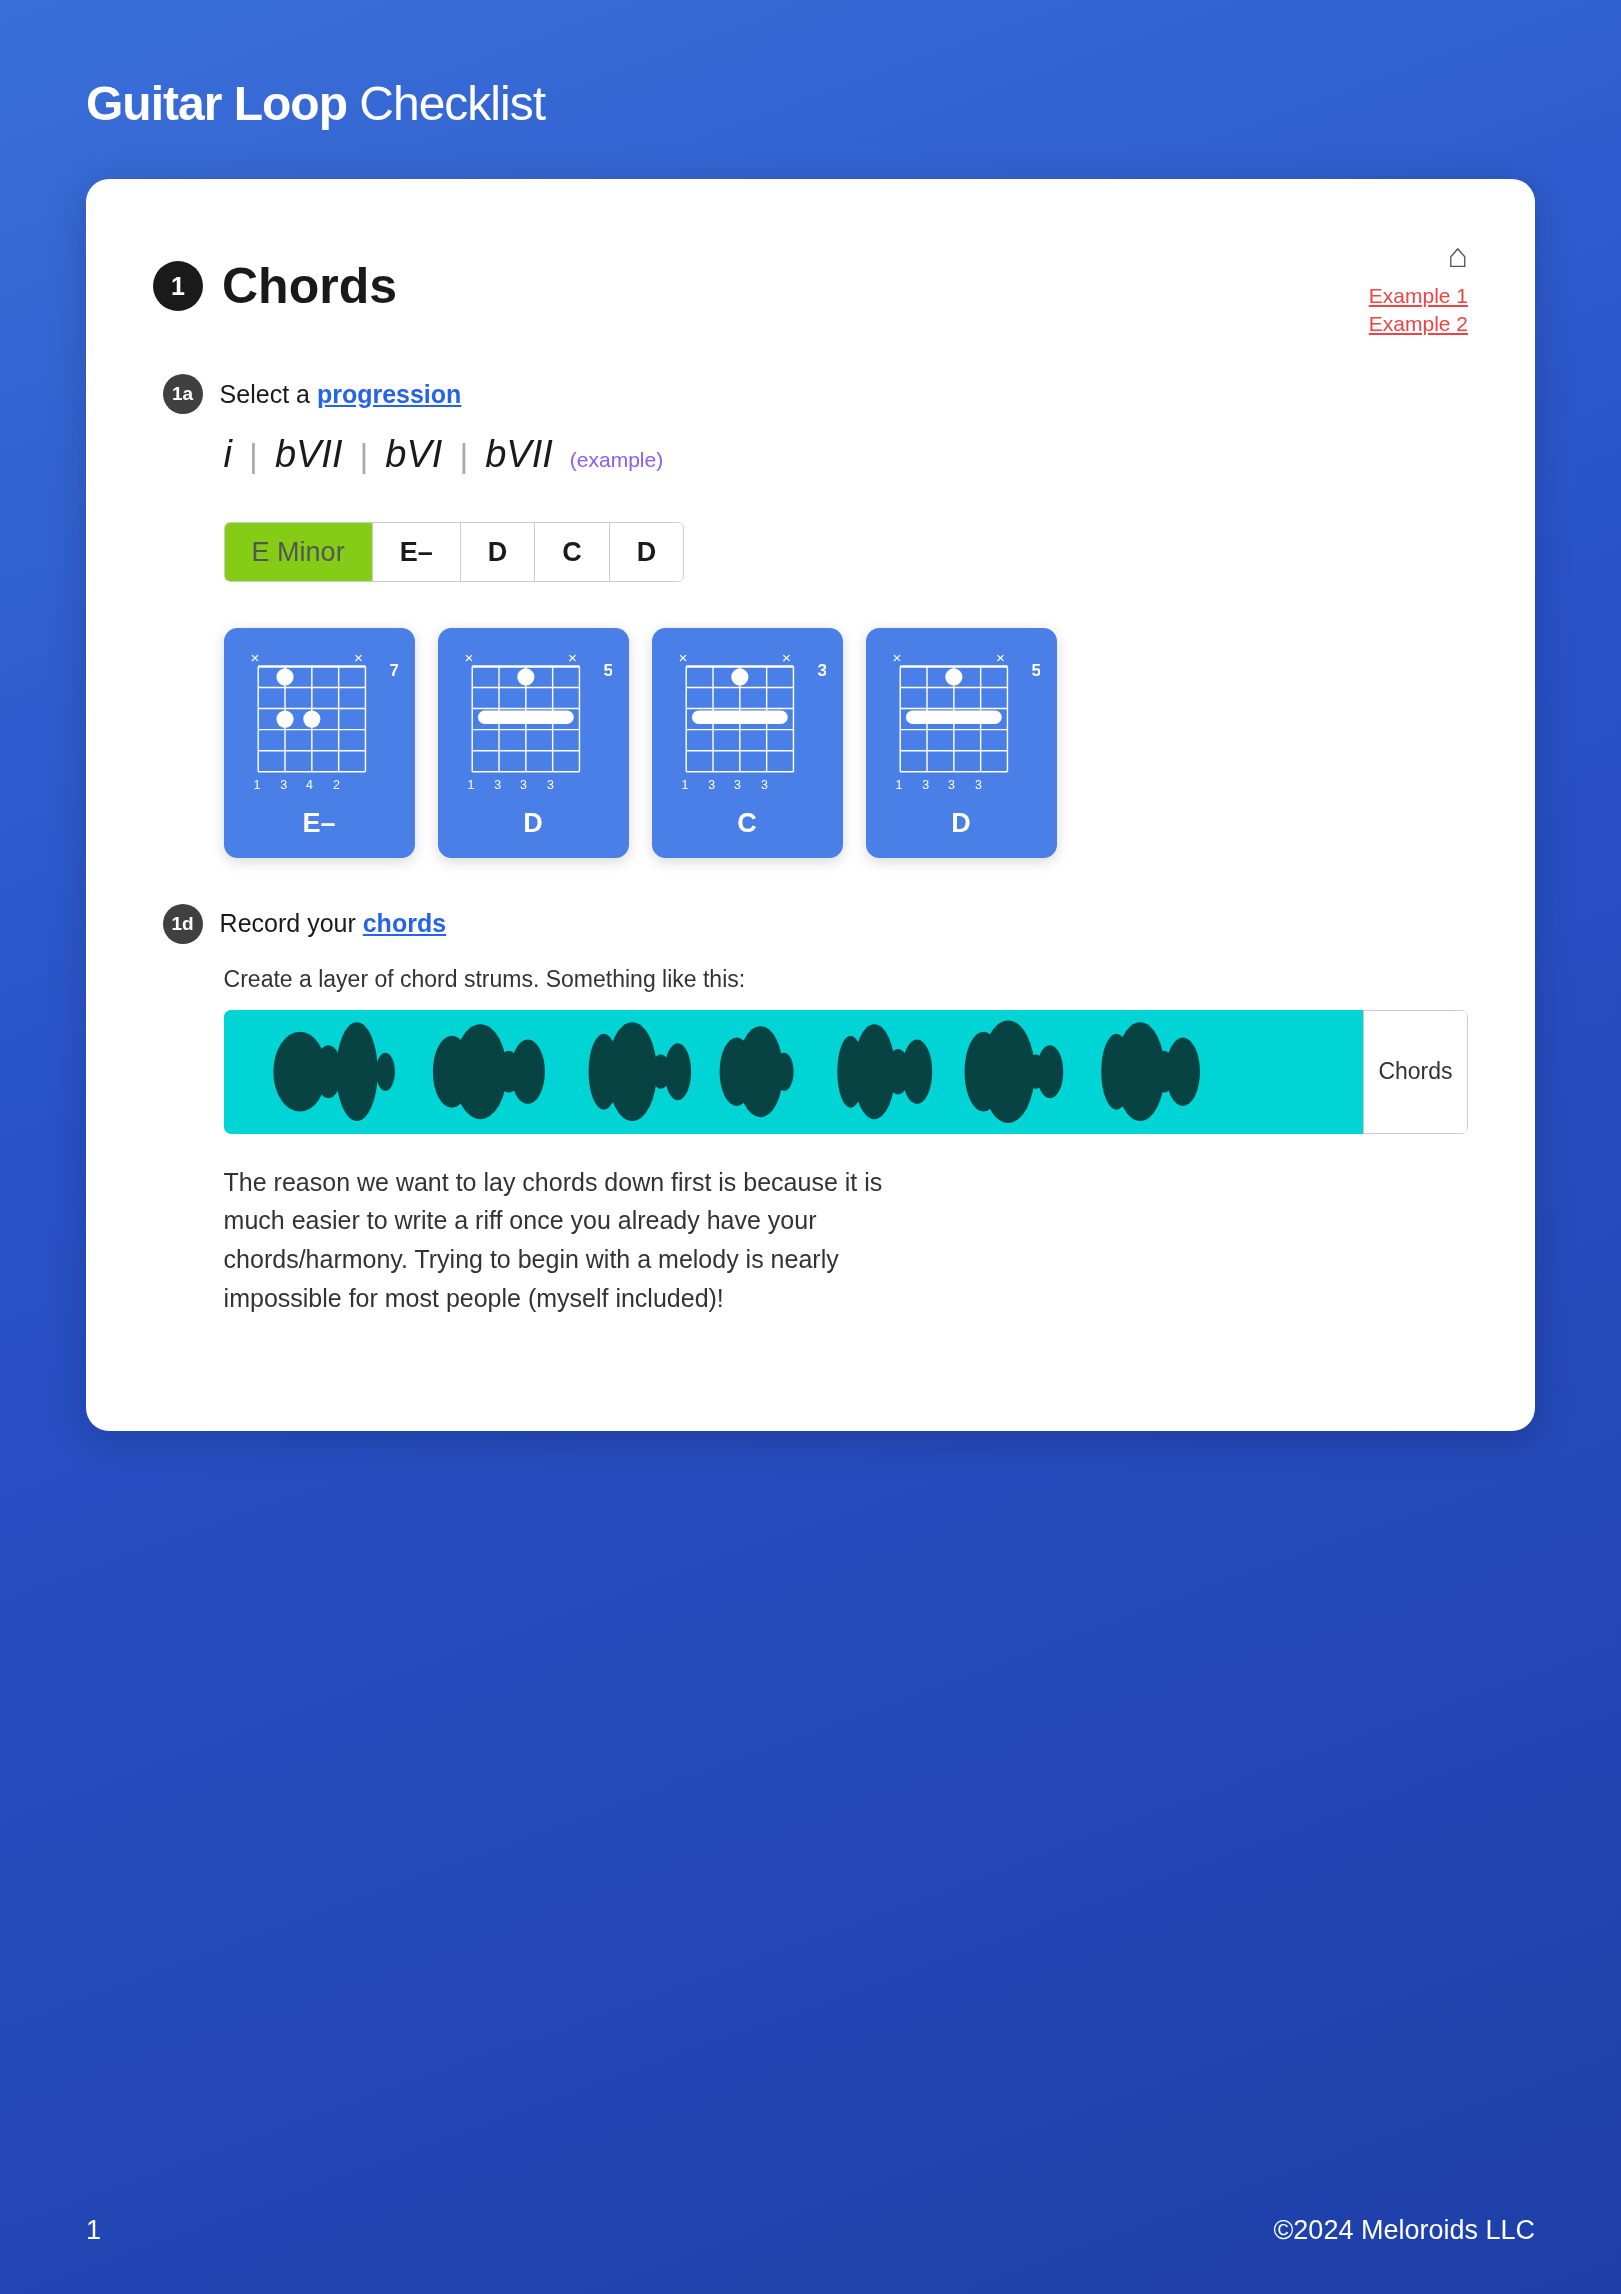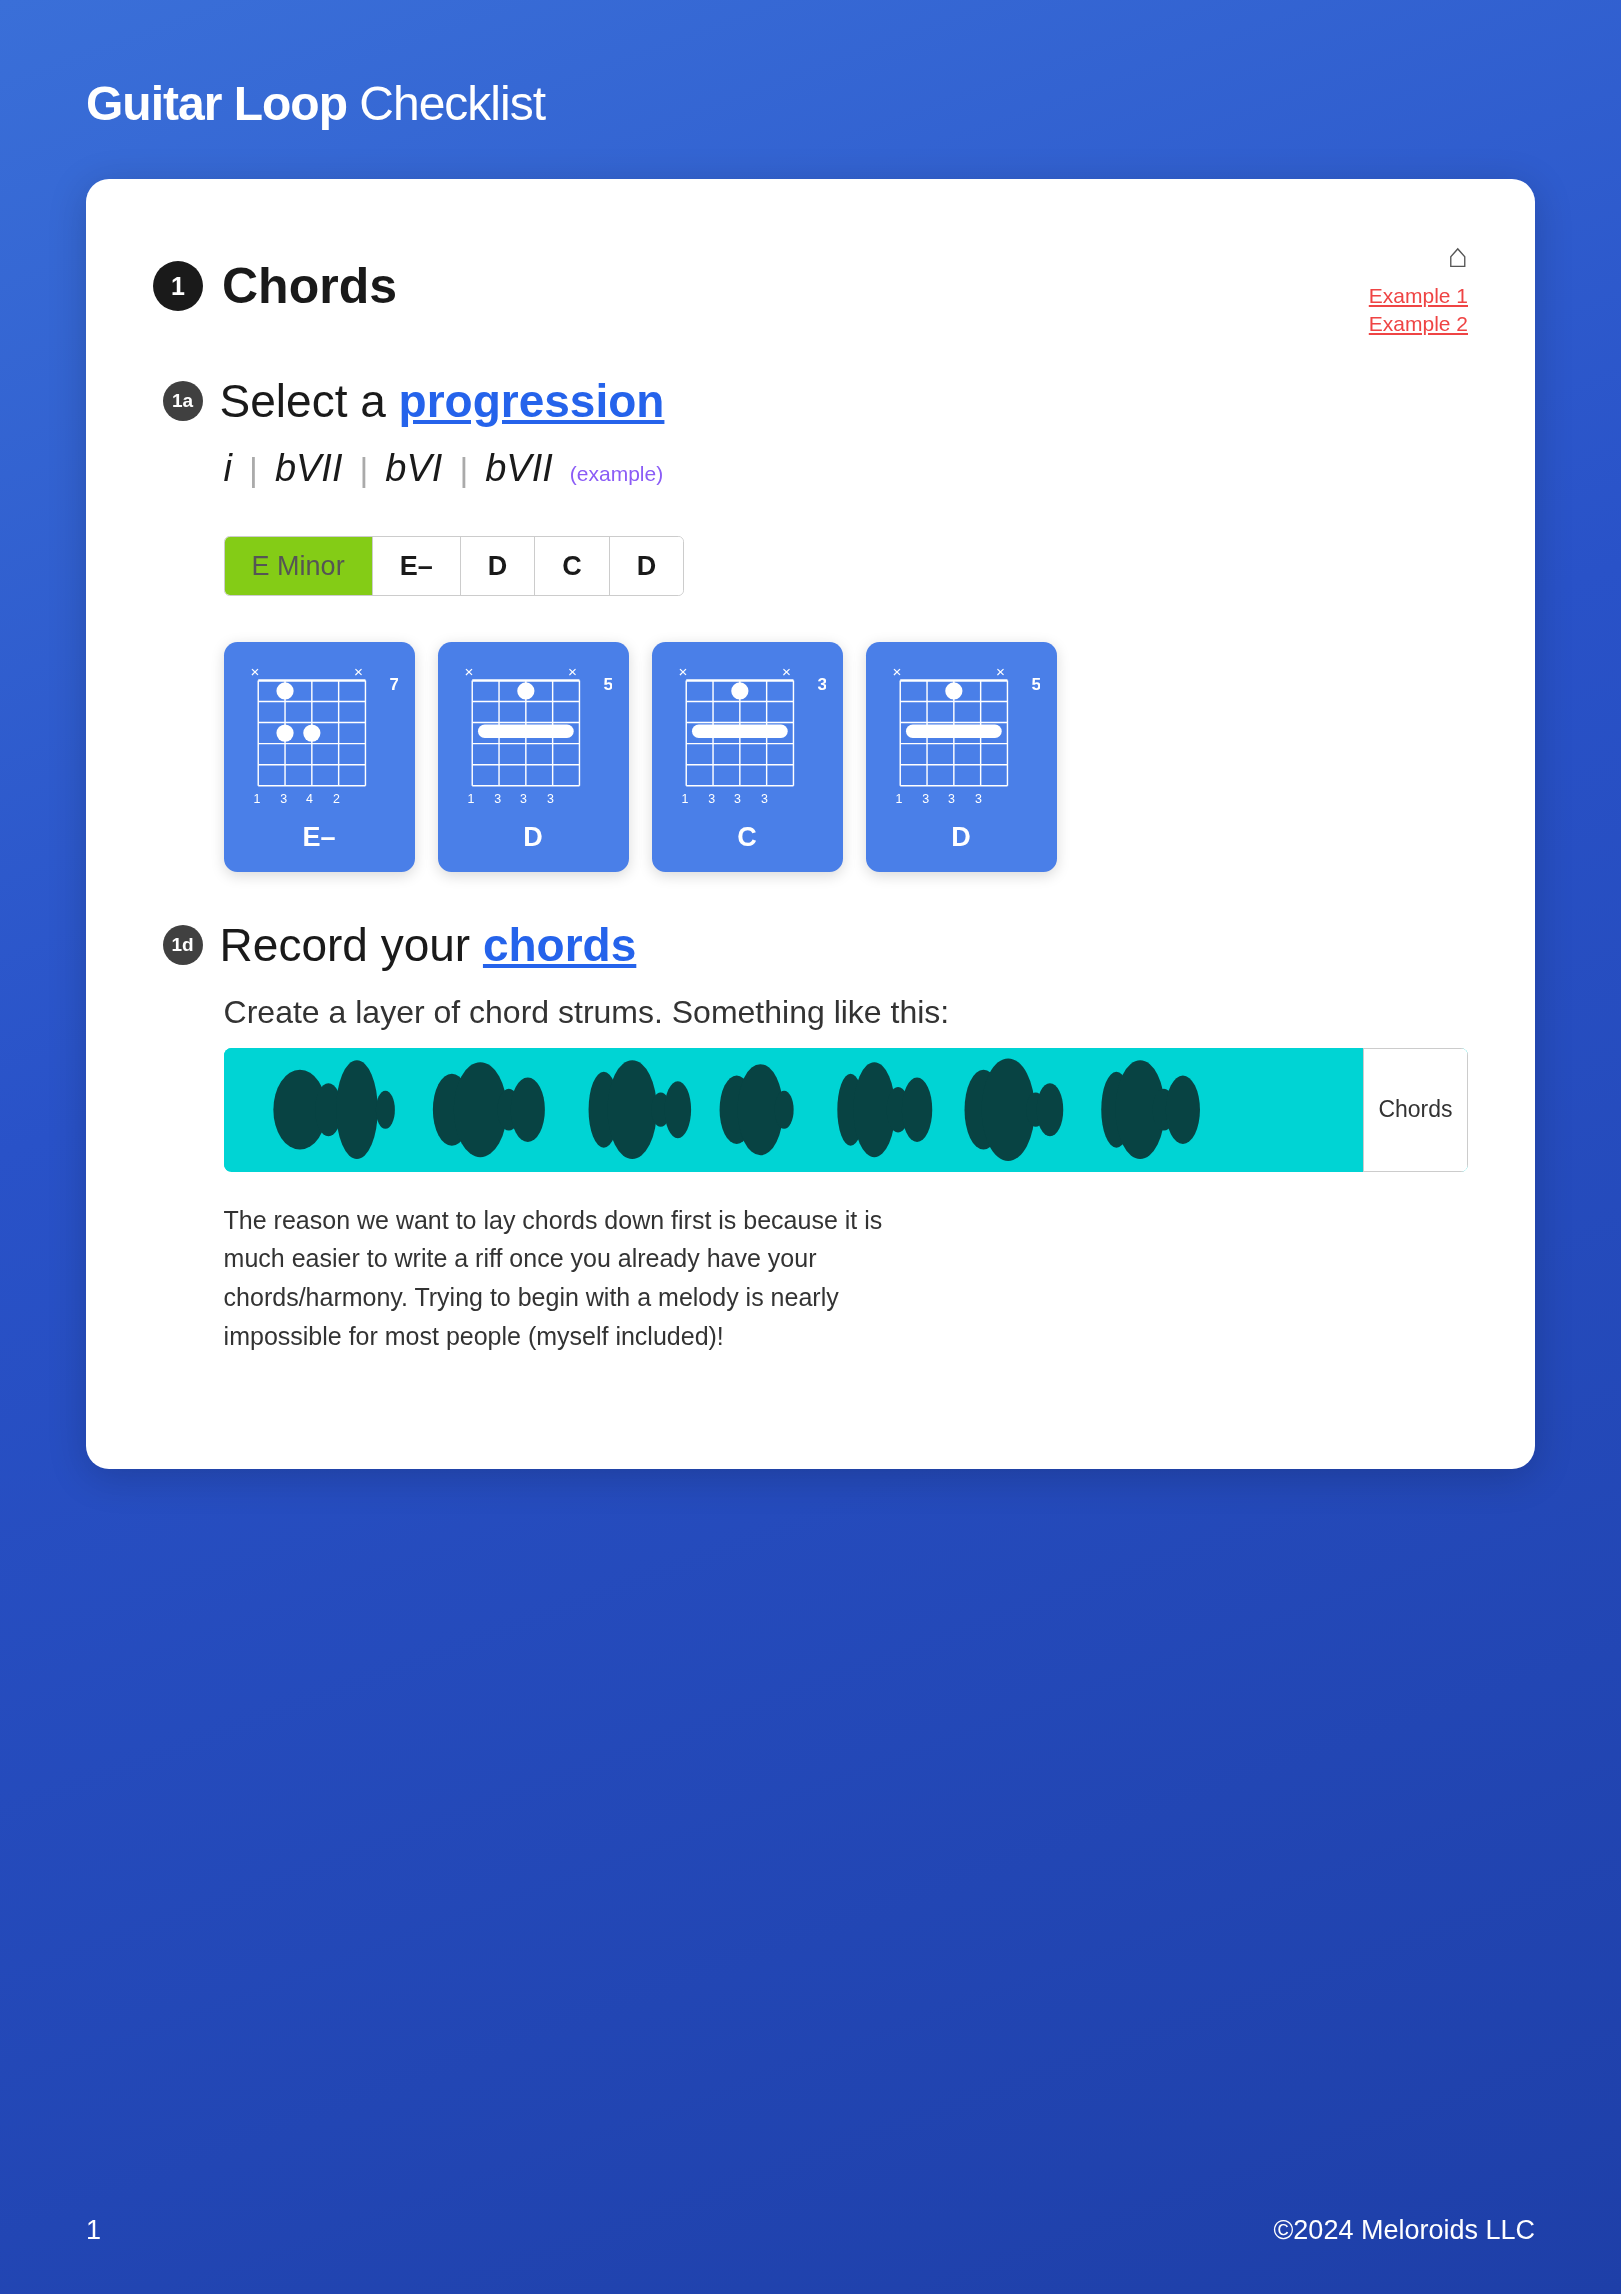--- a/index.html
+++ b/index.html
@@ -108,21 +108,21 @@
       height: 40px;
       display: flex;
       align-items: center;
       justify-content: center;
       font-size: 19px;
       font-weight: 700;
       flex-shrink: 0;
     }
 
     .sub-title {
-      font-size: 46px;
+      font-size: 25px;
       color: #1a1a1a;
       font-weight: 400;
     }
 
     .sub-title .blue-link {
       color: #2563eb;
       font-weight: 600;
       text-decoration: underline;
     }
 
@@ -465,21 +465,21 @@
     </div>
   </div>
 
   <div class="sub-step">
     <div class="sub-step-header">
       <div class="sub-badge">1d</div>
       <span class="sub-title">
         <span>Record your </span><a class="blue-link">chords</a>
       </span>
     </div>
-    <p style="margin-left:61px; font-size:32px; color:#333; margin-bottom:17px;margin-top:22px;">Create a layer of chord strums. Something like this:</p>
+    <p style="margin-left:61px; font-size:23px; color:#333; margin-bottom:17px;margin-top:22px;">Create a layer of chord strums. Something like this:</p>
 
     <div class="waveform-container">
       <span class="waveform-label-top">Chords 1</span>
       <span class="waveform-track-label-inner">D: Chords</span>
 
       <svg class="waveform-wave" viewBox="0 0 1200 130" preserveAspectRatio="none">
         <rect width="1200" height="130" fill="#00d4d4"></rect>
 
         <g fill="#0a2a2a" opacity="0.85">
 

